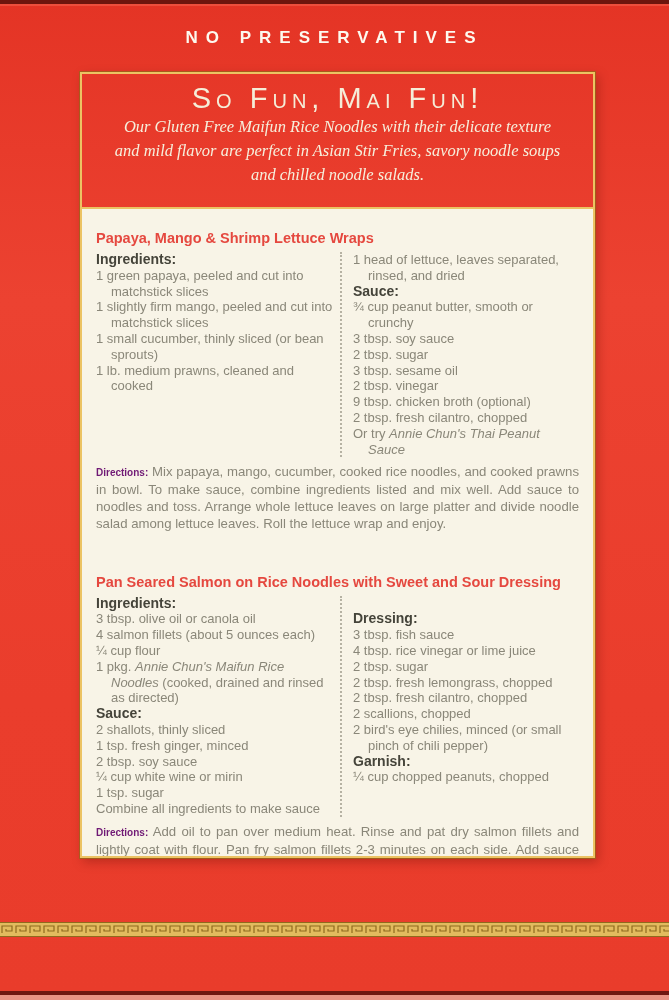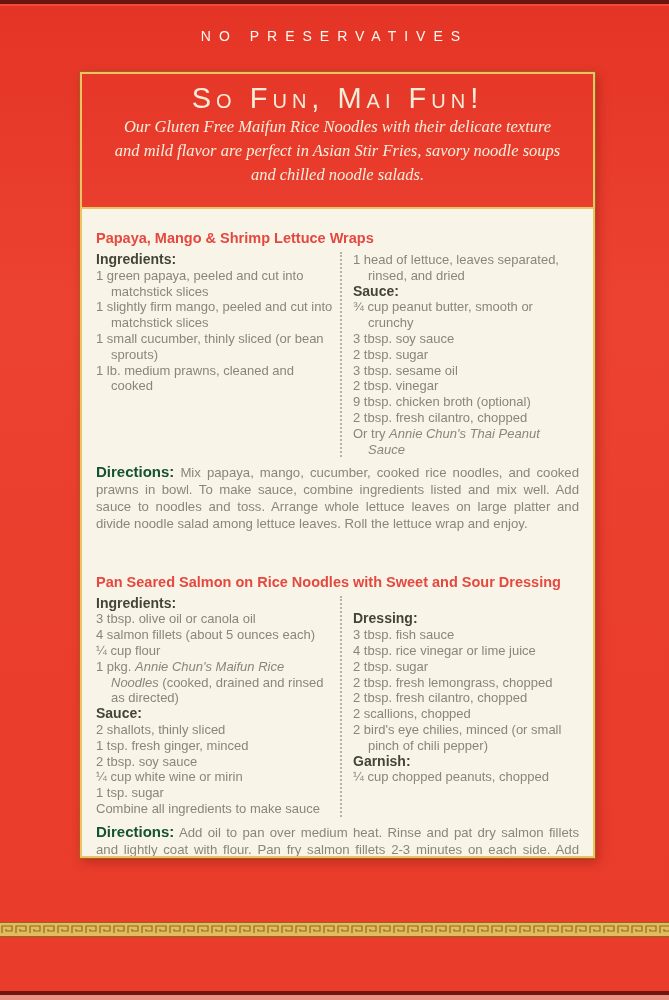--- a/index.html
+++ b/index.html
@@ -2,39 +2,39 @@
 <html><head>
 <meta charset="utf-8">
 <style>
   html,body{margin:0;padding:0;}
   body{font-family:"Liberation Sans",sans-serif;background:#b9b9b9;}
   .box{position:relative;width:669px;height:1000px;overflow:hidden;
        background:linear-gradient(180deg,#e43425 0%,#ec4231 30%,#ea3d2c 70%,#e93c2b 100%);}
   .edge-top{position:absolute;top:0;left:0;width:100%;height:4px;background:#6d150d;}
   .edge-top-hi{position:absolute;top:4px;left:0;width:100%;height:2px;background:#f4604c;opacity:.6;}
   .banner{position:absolute;top:28px;left:0;width:100%;text-align:center;
-          color:#fdf9ef;font-size:14px;font-weight:normal;letter-spacing:8px;}
+          color:#fdf9ef;font-size:17px;font-weight:bold;letter-spacing:8px;}
   .frame{position:absolute;left:80px;top:72px;width:515px;height:786px;box-sizing:border-box;
          border:2px solid #ecc363;box-shadow:0 0 0 1px rgba(150,105,25,.75),3px 4px 10px rgba(100,15,8,.35);
          display:flex;flex-direction:column;}
   .hero{height:133px;flex:none;box-sizing:border-box;padding-top:8px;text-align:center;color:#f5edd8;}
   .hero-title{font-variant:small-caps;font-size:29px;line-height:33px;letter-spacing:5px;font-weight:500;}
   .hero-sub{font-family:"Liberation Serif",serif;font-style:italic;
             font-size:16.5px;line-height:24px;color:#f6efdc;}
   .cream{flex:1;background:#f8f4e7;border-top:2px solid #ecc363;box-sizing:border-box;
          padding:20px 14px 0 14px;overflow:hidden;}
   .recipe-title{color:#e5483f;font-size:14.5px;line-height:18px;font-weight:bold;margin:0 0 5px 0;}
   .cols{display:flex;align-items:stretch;}
   .col-left{width:237px;flex:none;}
   .col-right{flex:1;border-left:2px dotted #b6b2a3;margin-left:7px;padding-left:11px;}
   .ing{padding-left:15px;text-indent:-15px;color:#8a8779;font-size:13px;line-height:15.8px;}
   .col-head{font-weight:bold;color:#45443a;font-size:14px;line-height:15.8px;}
   .spacer{height:15.8px;}
   .dirs{margin:7px 0 0 0;text-align:justify;color:#8a8779;font-size:13.2px;line-height:16.8px;}
-  .dirs b{color:#14532d;font-size:15px;margin-top:29px;}
+  .dirs b{color:#701a75;font-size:10px;margin-top:29px;}
   .recipe2{margin-top:40px;}
   .key-band{position:absolute;left:0;top:922px;width:669px;height:15px;background:#e0b95c;
             border-top:1px solid #8f6a1d;border-bottom:1px solid #8f6a1d;box-sizing:border-box;}
   .key-band svg{display:block;width:100%;height:100%;}
   .edge-bottom{position:absolute;left:0;top:991px;width:100%;height:4px;background:#6f1710;}
   .edge-bottom-hi{position:absolute;left:0;top:995px;width:100%;height:5px;background:#e99384;}
   i{font-style:italic;}
 </style>
 </head>
 <body>

